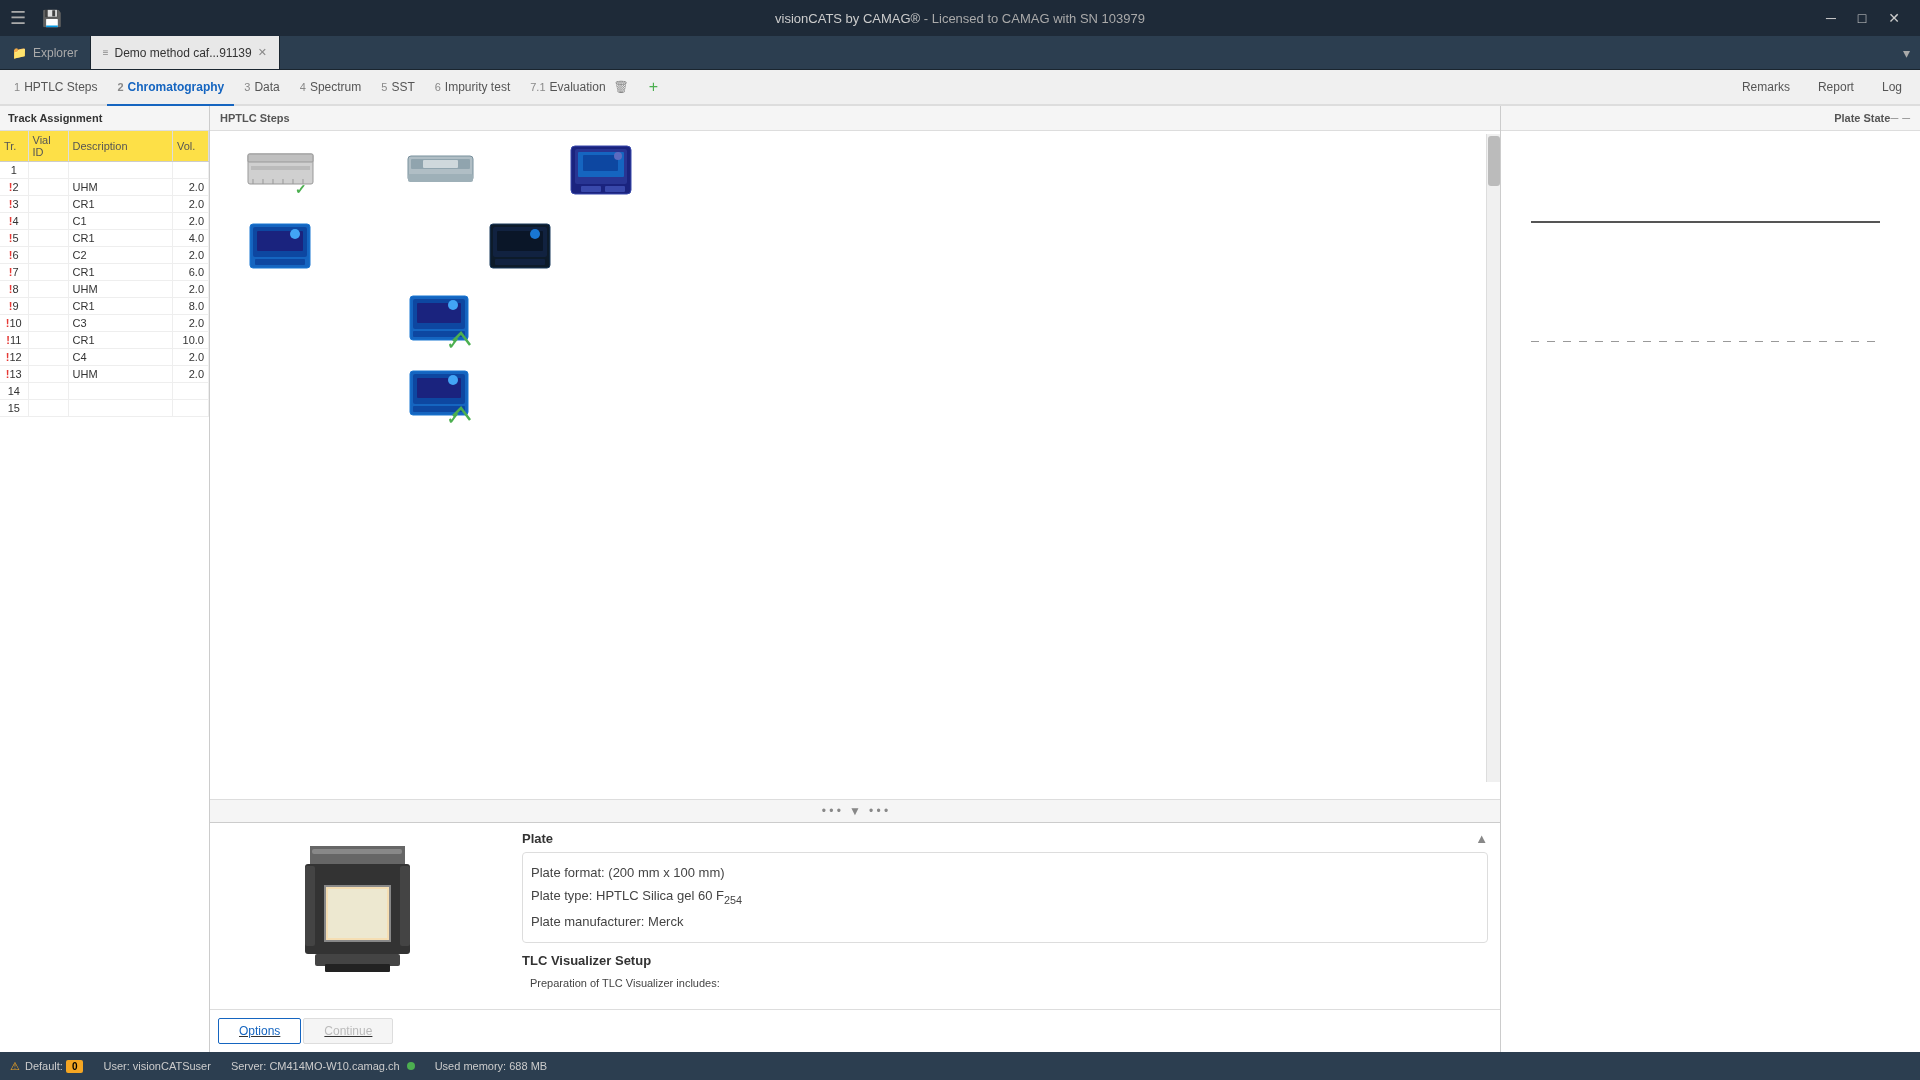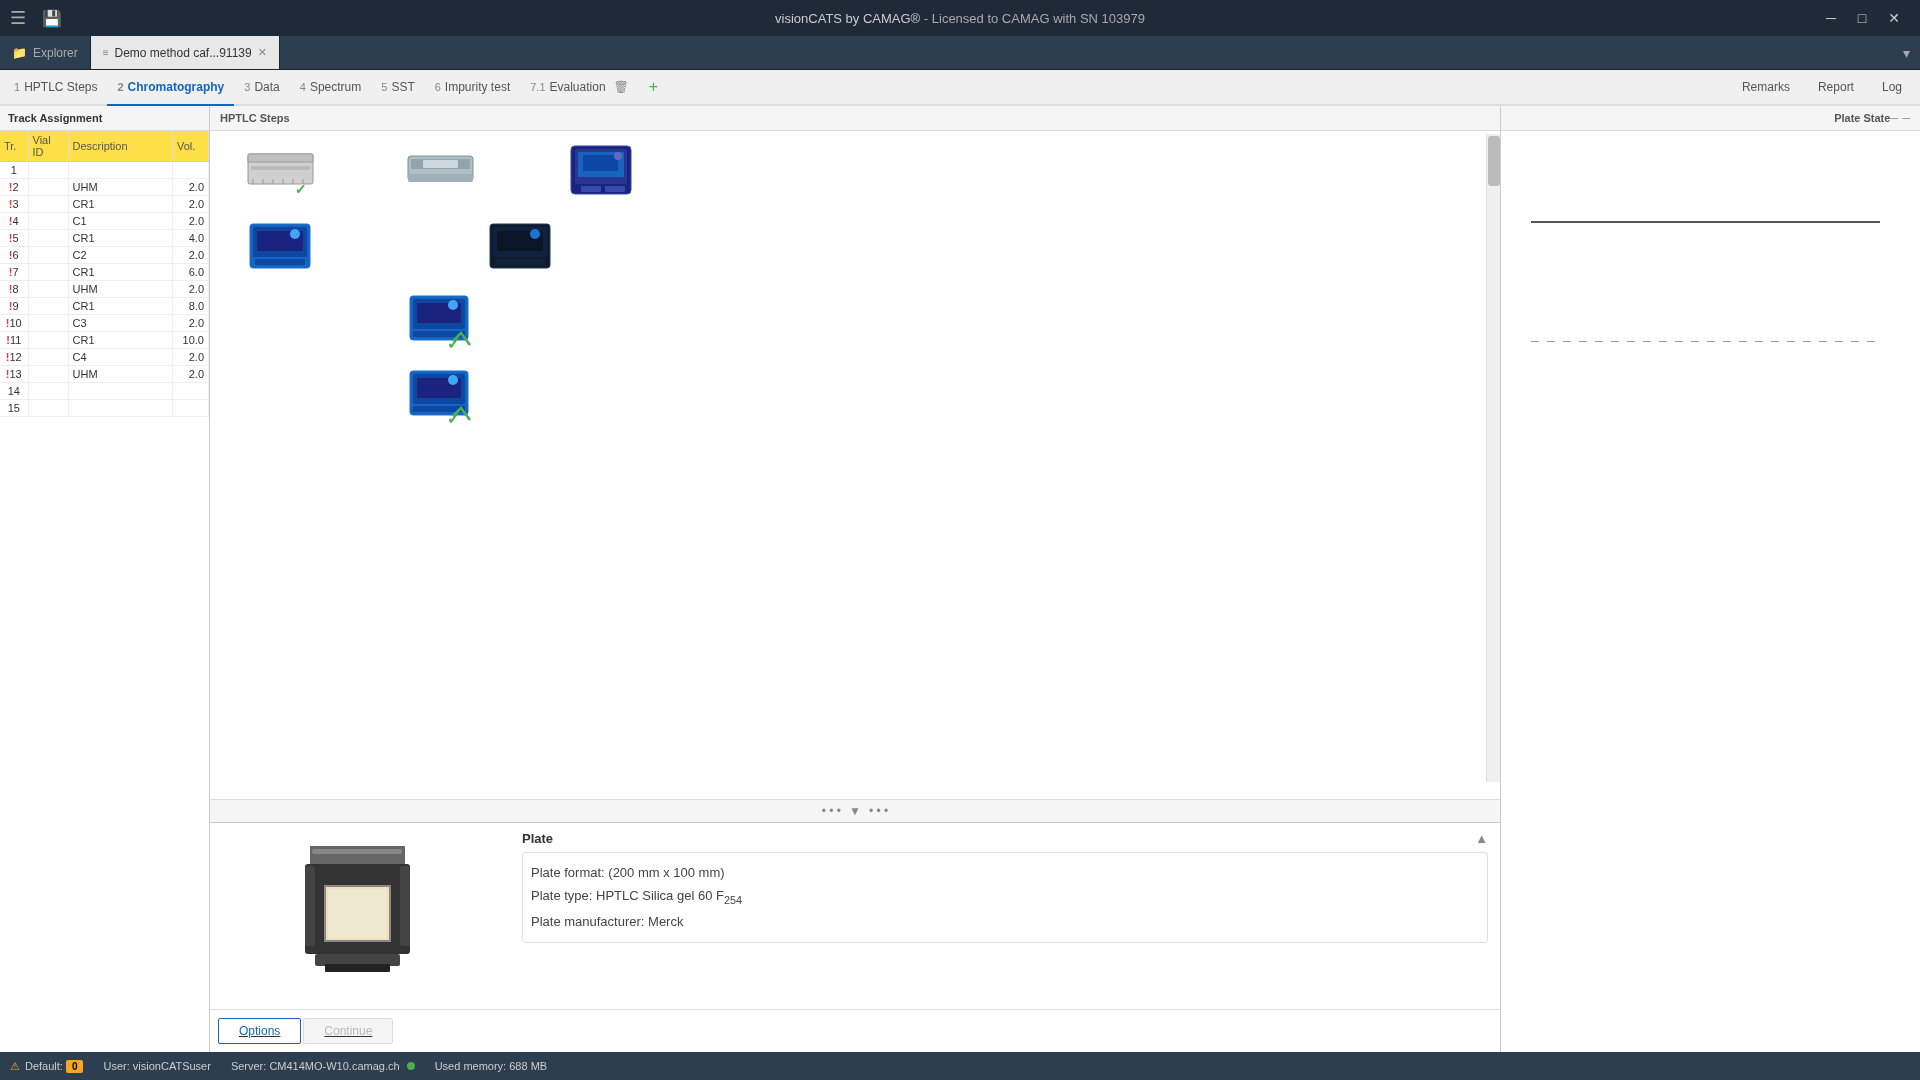--- a/index.html
+++ b/index.html
@@ -662,20 +662,29 @@
               <span style="color:#888;">▲</span>
             </h3>
             <div style="border:1px solid #ddd;padding:8px;border-radius:4px;font-size:13px;color:#444;line-height:1.8;">
               <div>Plate format: (200 mm x 100 mm)</div>
               <div>
                 <span>Plate type: HPTLC Silica gel 60 F</span><sub>254</sub>
               </div>
               <div>Plate manufacturer: Merck</div>
             </div>
           </div>
+          <div class="instruction-section" style="margin-top:8px;">
+            <h3 style="font-size:13px;font-weight:bold;margin-bottom:6px;">
+              <span>TLC Visualizer Setup</span>
+            </h3>
+            <div style="font-size:11px;color:#444;line-height:1.8;padding-left:8px;">
+              <div>Preparation of TLC Visualizer includes:</div>
+
+            </div>
+          </div>
 
         </div>
       </div>
 
       <div class="action-buttons">
         <button class="btn btn-outline">Options</button>
         <button class="btn btn-disabled">Continue</button>
       </div>
     </div>
   </div>

